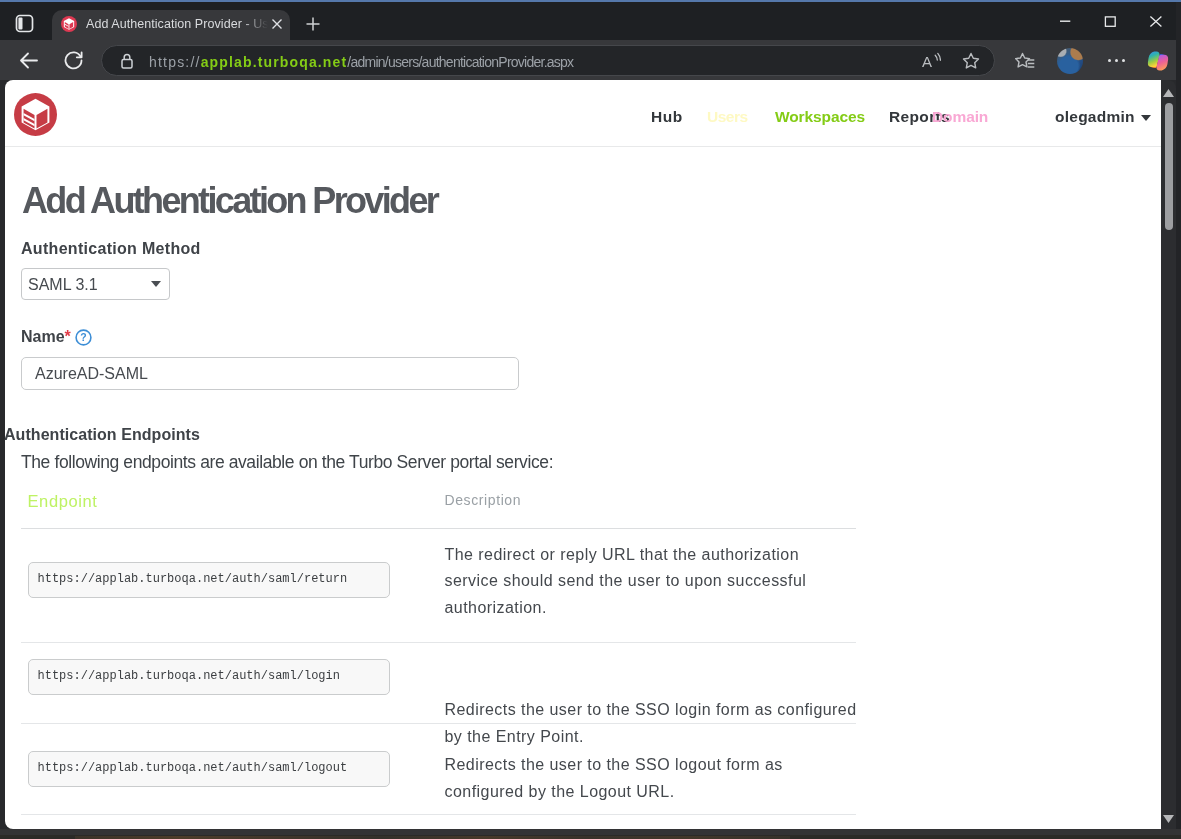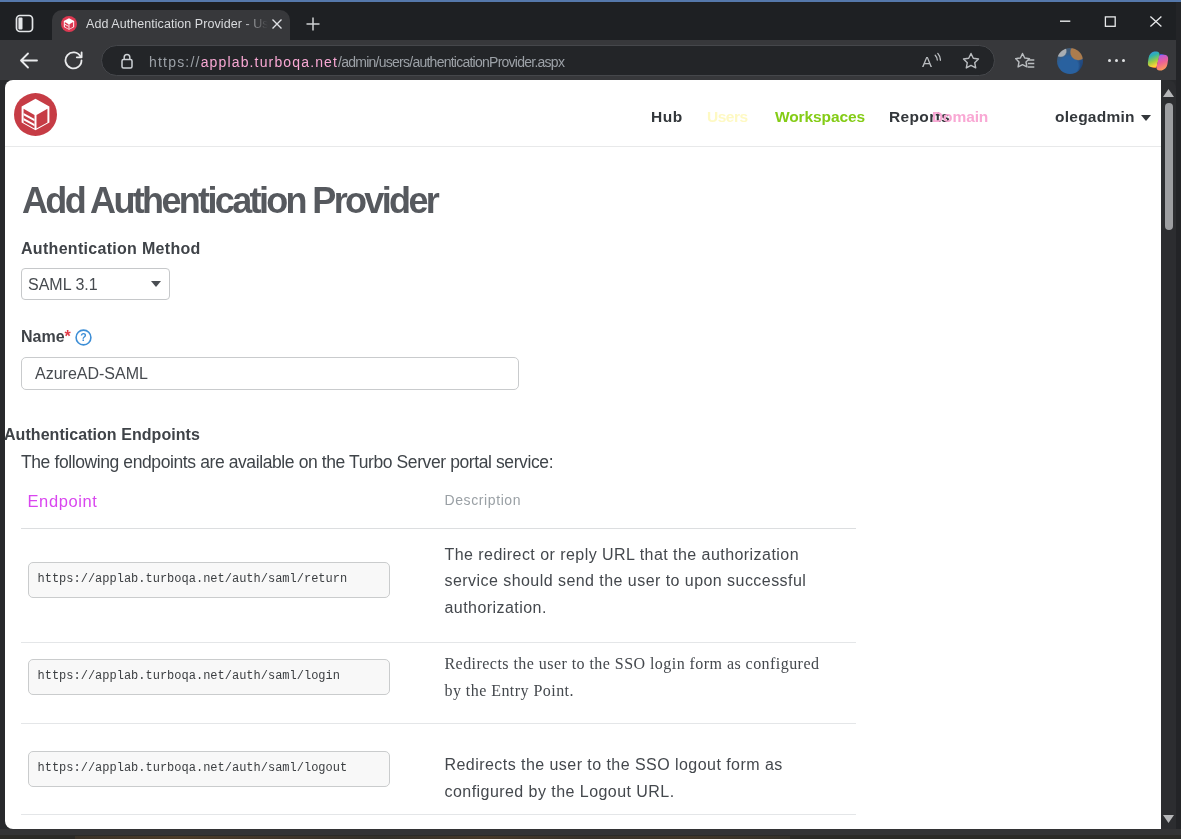--- a/index.html
+++ b/index.html
@@ -54,21 +54,21 @@
   <path d="M17.6 1.5 L17.6 6.3 L12.8 6.3" stroke="#eaebed" stroke-width="1.8" fill="none" stroke-linecap="round" stroke-linejoin="round"></path>
 </svg>
 
 <div class="abs" style="left:101px;top:45px;width:894px;height:31px;background:#232528;border:1px solid #45474b;border-radius:16px;"></div>
 
 <svg class="abs" style="left:120px;top:53px" width="14" height="16" viewBox="0 0 14 16">
   <rect x="2" y="6.5" width="10" height="8.5" rx="1.5" fill="none" stroke="#ced2d6" stroke-width="1.5"></rect>
   <path d="M4.2 6.5 L4.2 4.2 A2.8 2.8 0 0 1 9.8 4.2 L9.8 6.5" fill="none" stroke="#ced2d6" stroke-width="1.5"></path>
 </svg>
 
-<div class="abs" style="left:149px;top:54px;font-size:14px;letter-spacing:0px;color:#9ca1a7;white-space:nowrap;"><span style="letter-spacing:1.2px;">https://</span><span style="color:#f9a8d4;font-weight:normal;letter-spacing:1.15px;">applab.turboqa.net</span><span style="letter-spacing:-0.75px;">/admin/users/authenticationProvider.aspx</span></div>
+<div class="abs" style="left:149px;top:54px;font-size:14px;letter-spacing:0px;color:#9ca1a7;white-space:nowrap;"><span style="letter-spacing:1.2px;">https://</span><span style="color:#84cc16;font-weight:bold;letter-spacing:1.15px;">applab.turboqa.net</span><span style="letter-spacing:-0.75px;">/admin/users/authenticationProvider.aspx</span></div>
 
 <svg class="abs" style="left:922px;top:52px" width="19" height="18" viewBox="0 0 19 18">
   <text x="0" y="15" font-family="Liberation Sans" font-size="15" fill="#babdc0">A</text>
   <path d="M13.2 3.2 A7.5 7.5 0 0 1 15.3 8.0" stroke="#babdc0" stroke-width="1.3" fill="none" stroke-linecap="round"></path>
   <path d="M15.8 1.4 A10.5 10.5 0 0 1 18.4 8.3" stroke="#babdc0" stroke-width="1.3" fill="none" stroke-linecap="round"></path>
 </svg>
 
 <svg class="abs" style="left:962px;top:52px" width="18" height="18" viewBox="0 0 18 18">
   <path d="M9 1.5 L11.3 6.3 L16.5 7 L12.7 10.7 L13.7 15.9 L9 13.4 L4.3 15.9 L5.3 10.7 L1.5 7 L6.7 6.3 Z" fill="none" stroke="#babdc0" stroke-width="1.4" stroke-linejoin="round"></path>
 </svg>
@@ -167,30 +167,30 @@
   <circle cx="8.5" cy="8.5" r="7.4" fill="none" stroke="#3d8ed6" stroke-width="1.6"></circle>
   <text x="8.5" y="12.3" text-anchor="middle" font-family="Liberation Sans" font-size="10.5" font-weight="bold" fill="#3d8ed6">?</text>
 </svg>
 
 <div class="abs" style="left:21px;top:357px;width:498px;height:33px;border:1px solid #c9cbcd;border-radius:5px;background:#fff;"></div>
 <div class="abs" style="left:35px;top:365px;font-size:16px;color:#474b50;">AzureAD-SAML</div>
 
 <div class="abs" style="left:4px;top:426px;font-size:16px;font-weight:bold;color:#3f4348;letter-spacing:0.05px;">Authentication Endpoints</div>
 <div class="abs" style="left:21px;top:452px;font-size:17.5px;color:#3f4449;letter-spacing:-0.4px;">The following endpoints are available on the Turbo Server portal service:</div>
 
-<div class="abs" style="left:27.5px;top:492px;font-size:16.5px;color:#d946ef;letter-spacing:0.6px;">Endpoint</div>
+<div class="abs" style="left:27.5px;top:492px;font-size:16.5px;color:#bef264;letter-spacing:0.6px;">Endpoint</div>
 <div class="abs" style="left:444.5px;top:492px;font-size:14px;color:#9aa0a5;letter-spacing:0.6px;">Description</div>
 <div class="abs" style="left:21px;top:528px;width:835px;height:1px;background:#dcdee0;"></div>
 
 <div class="abs" style="left:27.5px;top:561.5px;width:362px;height:36px;background:#f8f8f8;border:1px solid #cacccd;border-radius:5px;"></div>
 <div class="abs" style="left:37.5px;top:572px;font-family:'Liberation Mono',monospace;font-size:12px;color:#3b3e41;">https://applab.turboqa.net/auth/saml/return</div>
 <div class="abs" style="left:444.5px;top:541.5px;width:430px;font-size:16px;color:#44484d;letter-spacing:0.45px;line-height:26.5px;">The redirect or reply URL that the authorization<br>service should send the user to upon successful<br>authorization.</div>
 <div class="abs" style="left:21px;top:642px;width:835px;height:1px;background:#e4e6e8;"></div>
 
 <div class="abs" style="left:27.5px;top:658.5px;width:362px;height:36px;background:#f8f8f8;border:1px solid #cacccd;border-radius:5px;"></div>
 <div class="abs" style="left:37.5px;top:669px;font-family:'Liberation Mono',monospace;font-size:12px;color:#3b3e41;">https://applab.turboqa.net/auth/saml/login</div>
-<div class="abs" style="left:444.5px;top:651px;width:430px;font-size:16px;color:#44484d;letter-spacing:0.45px;line-height:26.5px;font-family:Liberation Serif, serif;">Redirects the user to the SSO login form as configured<br>by the Entry Point.</div>
+<div class="abs" style="left:444.5px;top:697px;width:430px;font-size:16px;color:#44484d;letter-spacing:0.45px;line-height:26.5px;">Redirects the user to the SSO login form as configured<br>by the Entry Point.</div>
 <div class="abs" style="left:21px;top:723px;width:835px;height:1px;background:#e4e6e8;"></div>
 
 <div class="abs" style="left:27.5px;top:750.5px;width:362px;height:36px;background:#f8f8f8;border:1px solid #cacccd;border-radius:5px;"></div>
 <div class="abs" style="left:37.5px;top:761px;font-family:'Liberation Mono',monospace;font-size:12px;color:#3b3e41;text-align:right;">https://applab.turboqa.net/auth/saml/logout</div>
 <div class="abs" style="left:444.5px;top:751px;width:430px;font-size:16px;color:#44484d;letter-spacing:0.45px;line-height:27px;">Redirects the user to the SSO logout form as<br>configured by the Logout URL.</div>
 <div class="abs" style="left:21px;top:814px;width:835px;height:1px;background:#e4e6e8;"></div>
 
 </body></html>

